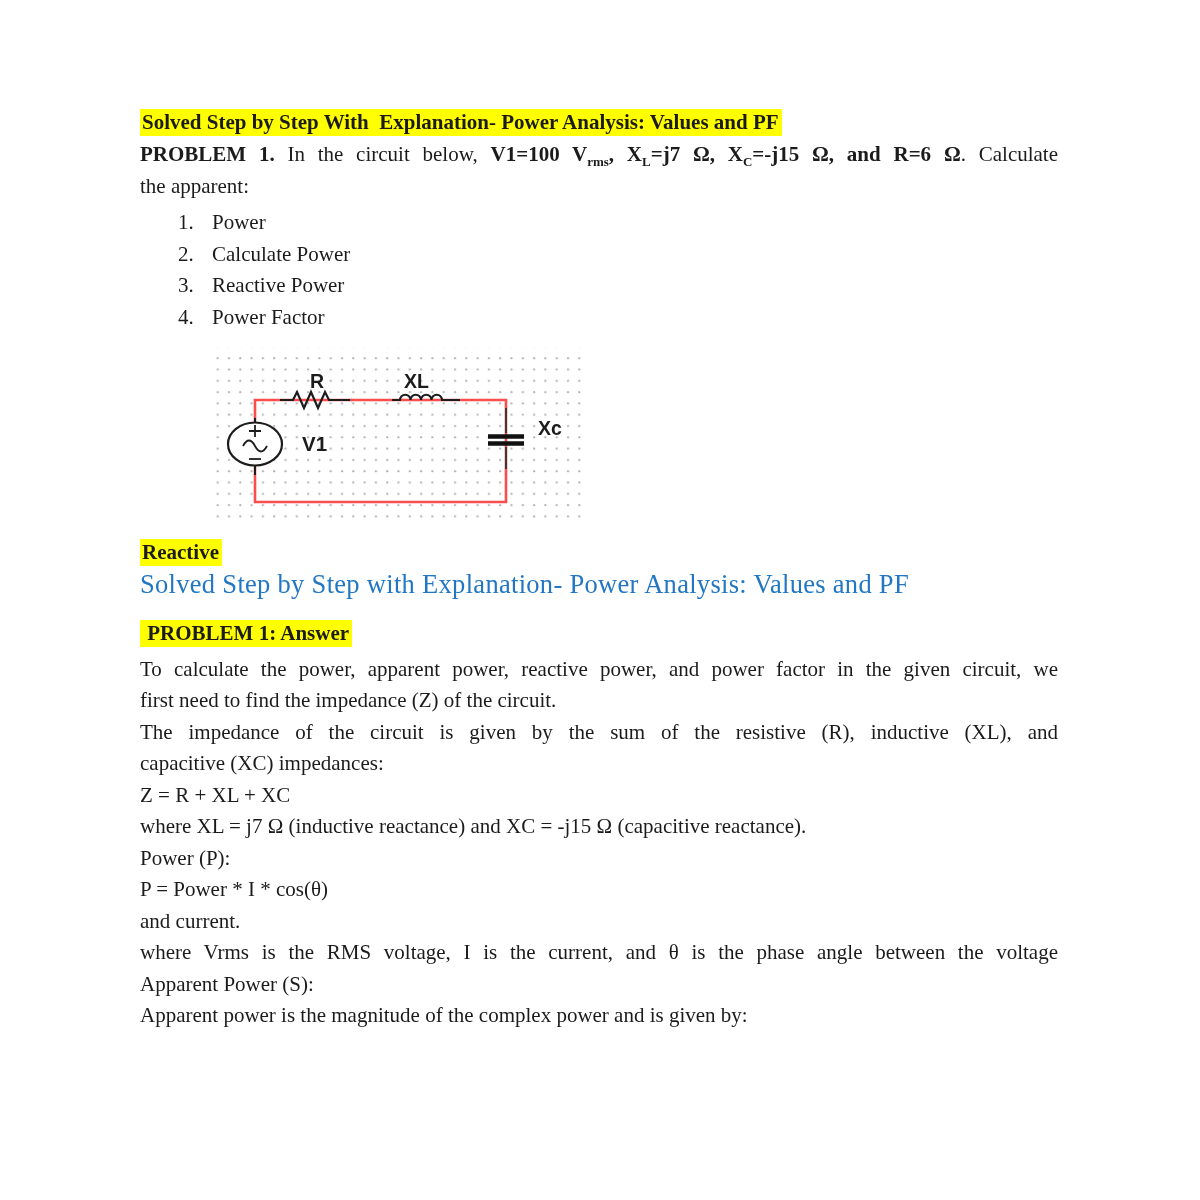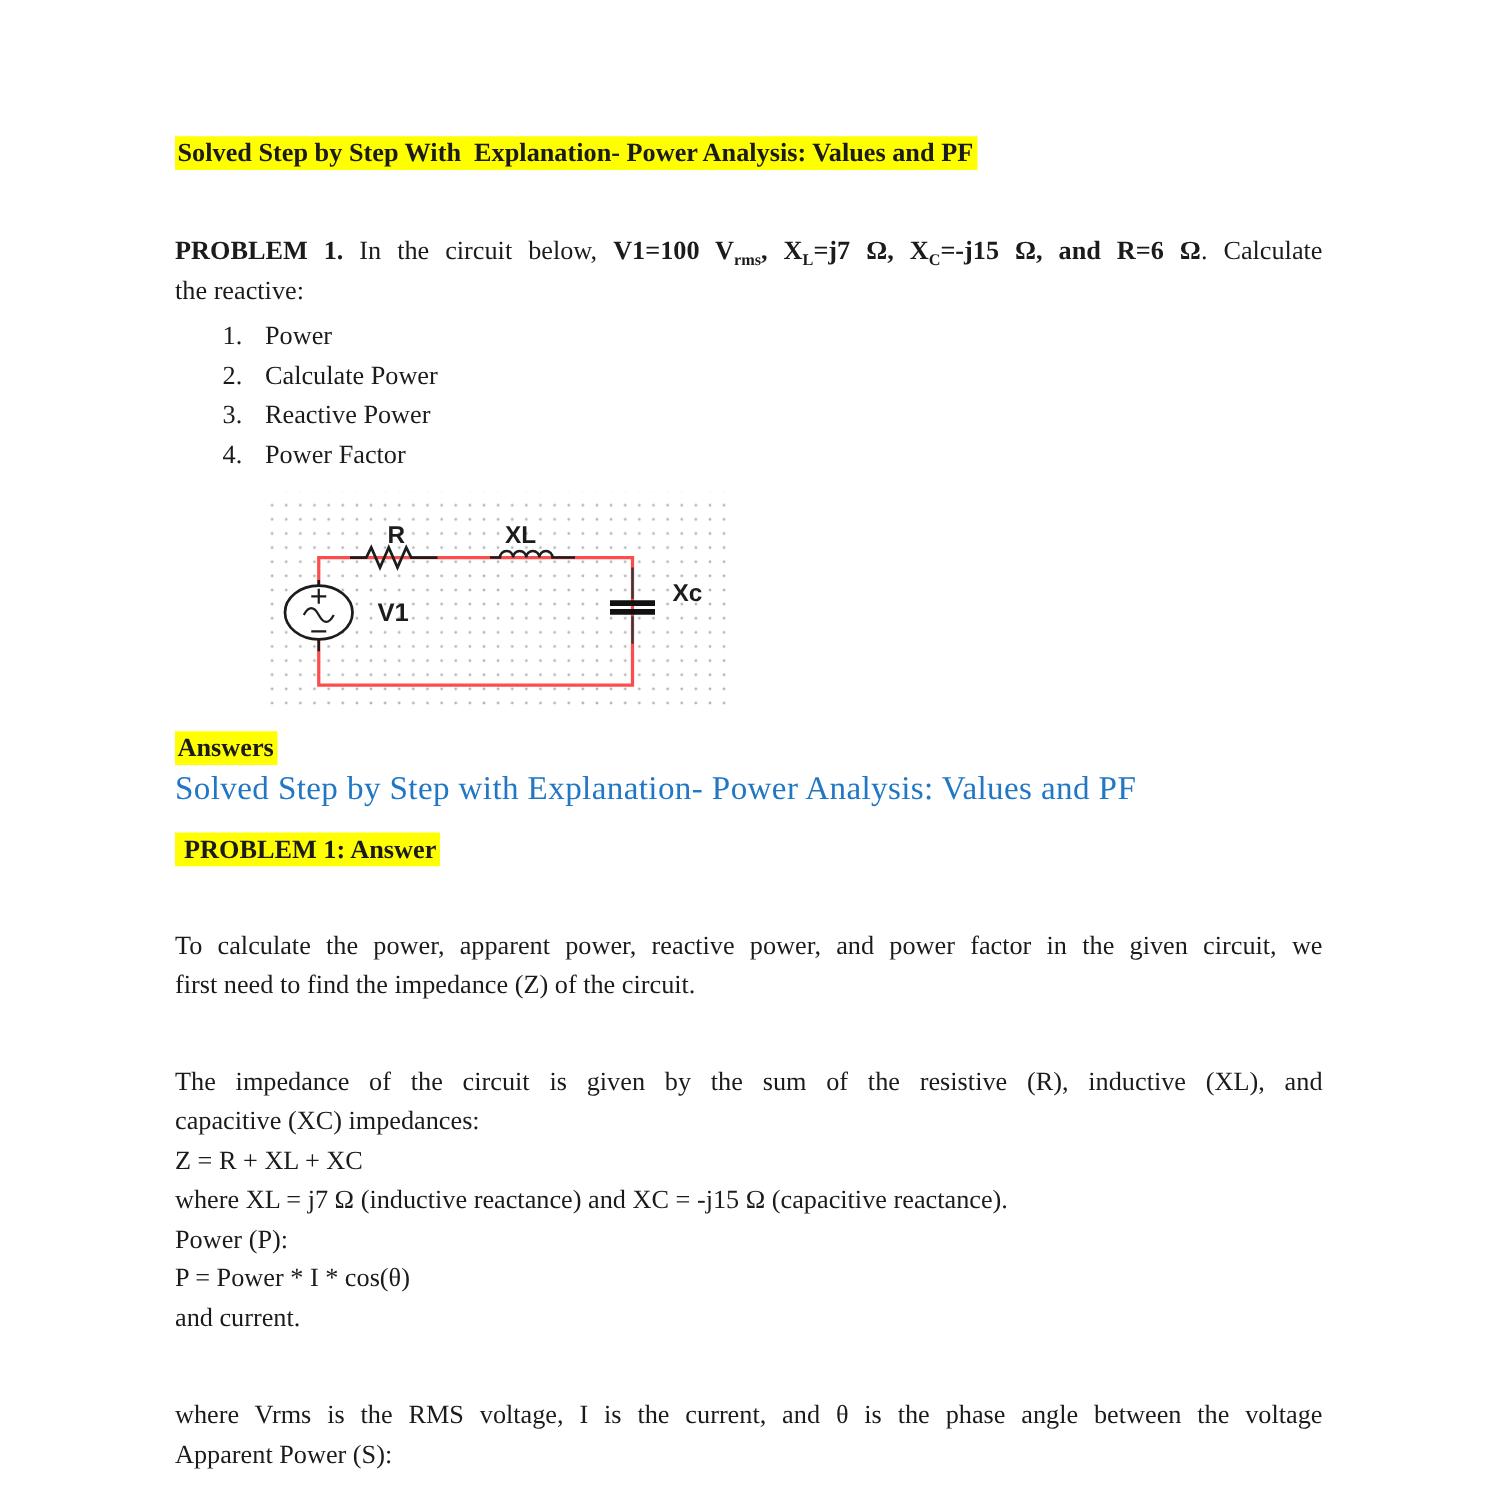--- a/index.html
+++ b/index.html
@@ -4,21 +4,21 @@
 <style>
   html,body{margin:0;padding:0;background:#ffffff;}
   .page{position:relative;width:1172px;height:1200px;background:#ffffff;overflow:hidden;
         font-family:"Liberation Serif",serif;color:#1b1b1b;}
   .content{position:absolute;left:140px;top:0;width:918px;}
   .line{font-size:21px;line-height:32px;white-space:nowrap;}
   .b{font-weight:bold;}
   .hl{background:#ffff00;padding:1px 3px 2px 2px;}
   .headings{margin-top:106px;}
   
-  .jl{text-align:justify;text-align-last:justify;white-space:normal;margin-top:46px;}
+  .jl{text-align:justify;text-align-last:justify;white-space:normal;}
   sub.sb{font-size:13px;font-weight:bold;line-height:0;}
   
   .list{margin-top:5px;}
   .li{font-size:21px;line-height:31.5px;padding-left:38px;}
   .li .num{display:inline-block;width:34px;}
   
   .circuit{margin-top:10px;margin-left:70px;width:380px;height:180px;position:relative;}
   .svglabel{font-family:"Liberation Sans",sans-serif;font-weight:bold;fill:#1c1c1c;}
   
   .answers-label{margin-top:14px;font-size:21px;line-height:30px;}
@@ -33,21 +33,21 @@
 
 <div class="page">
   <div class="content">
 
     <div class="headings">
       <div class="line"><span class="hl b">Solved Step by Step With&nbsp; Explanation- Power Analysis: Values and PF</span></div>
 
       <div class="line jl">
         <span class="b">PROBLEM 1.</span><span> In the circuit below, </span><span class="b">V1=100 V</span><sub class="sb">rms</sub><span class="b">, X</span><sub class="sb">L</sub><span class="b">=j7 Ω, X</span><sub class="sb">C</sub><span class="b">=-j15 Ω, and R=6 Ω</span><span>. Calculate</span>
       </div>
-      <div class="line">the reactive:</div>
+      <div class="line">the apparent:</div>
     </div>
 
     <div class="list">
       <div class="li"><span class="num">1.</span><span>Power</span></div>
       <div class="li"><span class="num">2.</span><span>Calculate Power</span></div>
       <div class="li"><span class="num">3.</span><span>Reactive Power</span></div>
       <div class="li"><span class="num">4.</span><span>Power Factor</span></div>
     </div>
 
     <div class="circuit">
@@ -78,32 +78,33 @@
         <path d="M243 475 q6 -11 12 0 q6 11 12 0" fill="none" stroke="#1c1c1c" stroke-width="1.8"></path>
         <path d="M249 488 H261" fill="none" stroke="#1c1c1c" stroke-width="1.8"></path>
 
         <text x="310" y="417" font-size="19.5" class="svglabel">R</text>
         <text x="404" y="417" font-size="19.5" class="svglabel">XL</text>
         <text x="302" y="480" font-size="20.5" class="svglabel">V1</text>
         <text x="538" y="464" font-size="19.5" class="svglabel">Xc</text>
       </svg>
     </div>
 
-    <div class="answers-label line"><span class="hl b">Answers</span></div>
+    <div class="answers-label line"><span class="hl b">Reactive</span></div>
     <div class="blue-heading">Solved Step by Step with Explanation- Power Analysis: Values and PF</div>
     <div class="prob-answer line"><span class="hl b">&nbsp;PROBLEM 1: Answer</span></div>
 
     <div class="body-lines">
       <div class="bl jl">To calculate the power, apparent power, reactive power, and power factor in the given circuit, we</div>
       <div class="bl">first need to find the impedance (Z) of the circuit.</div>
       <div class="bl jl">The impedance of the circuit is given by the sum of the resistive (R), inductive (XL), and</div>
       <div class="bl">capacitive (XC) impedances:</div>
       <div class="bl">Z = R + XL + XC</div>
       <div class="bl">where XL = j7 Ω (inductive reactance) and XC = -j15 Ω (capacitive reactance).</div>
       <div class="bl">Power (P):</div>
       <div class="bl">P = Power * I * cos(θ)</div>
       <div class="bl">and current.</div>
       <div class="bl jl">where Vrms is the RMS voltage, I is the current, and θ is the phase angle between the voltage</div>
       <div class="bl">Apparent Power (S):</div>
+      <div class="bl">Apparent power is the magnitude of the complex power and is given by:</div>
     </div>
 
   </div>
 </div>
 
 </body></html>

